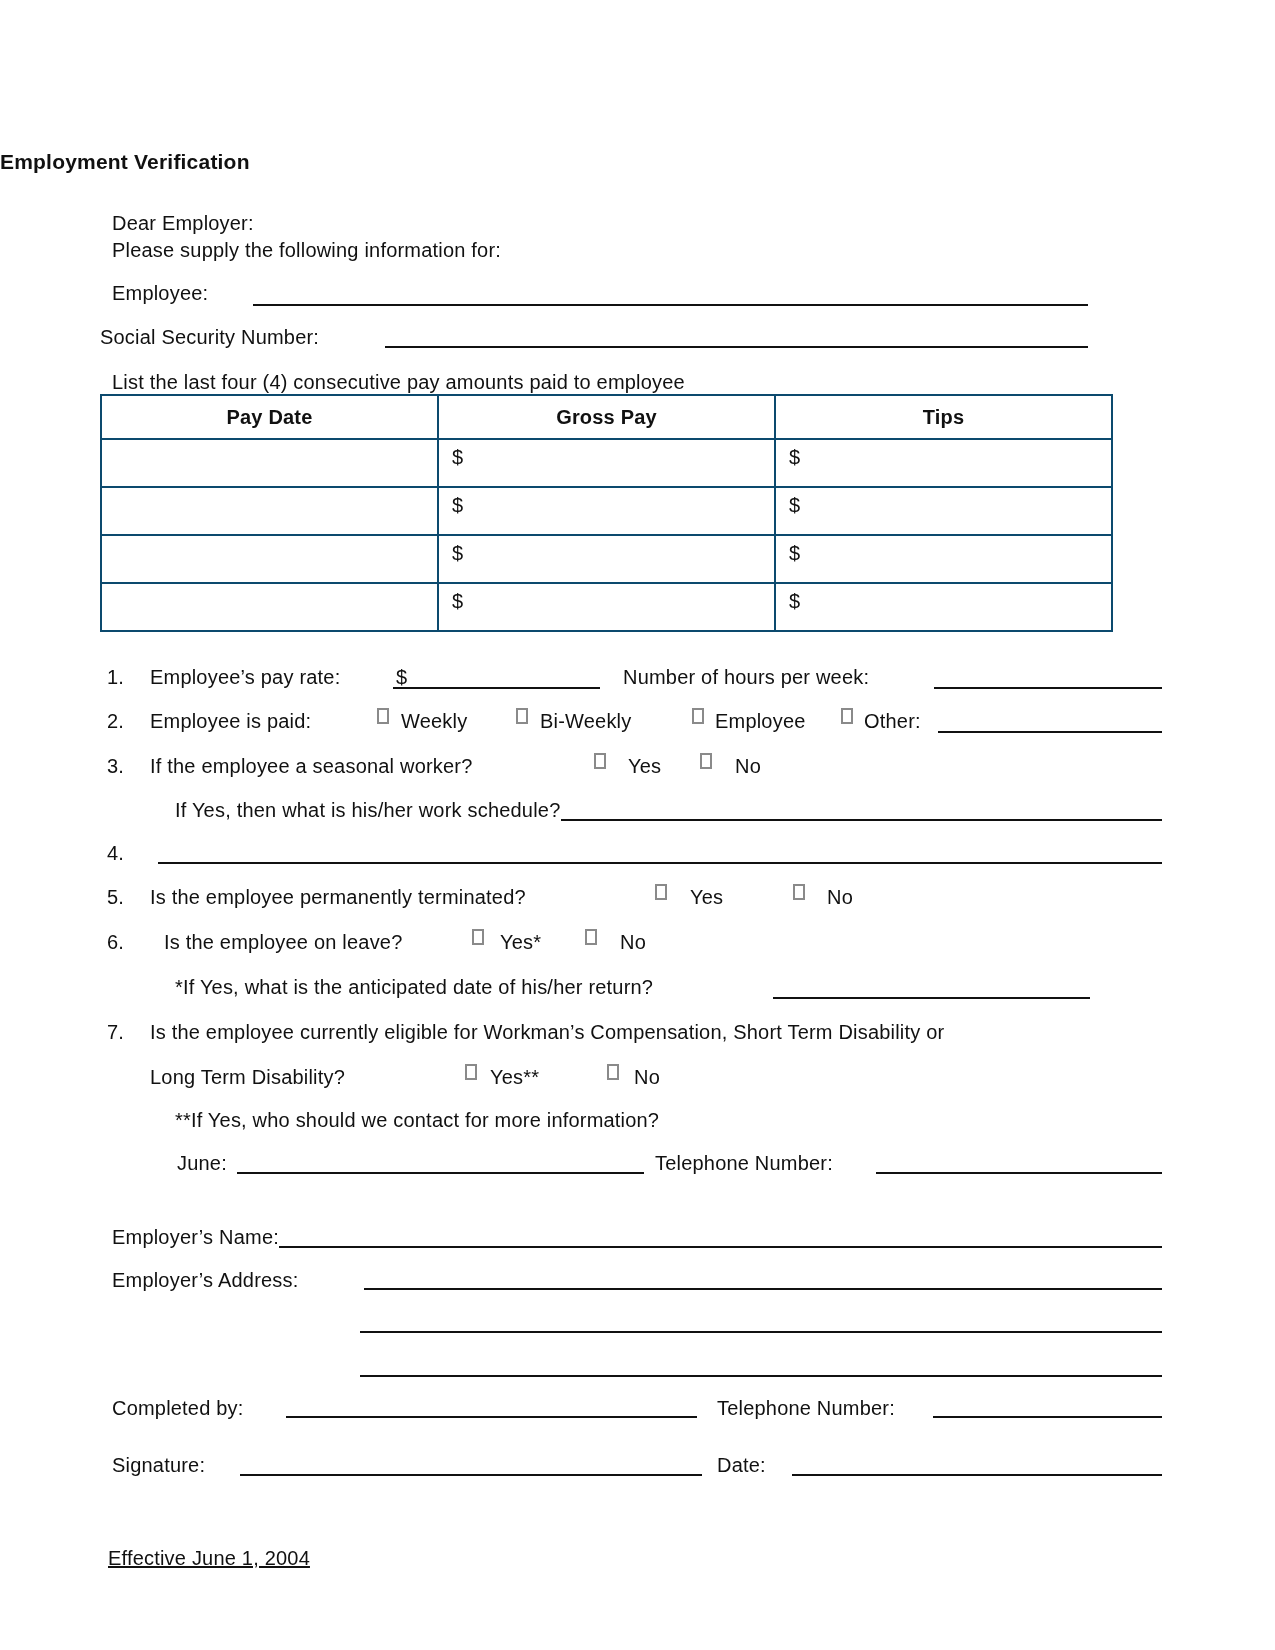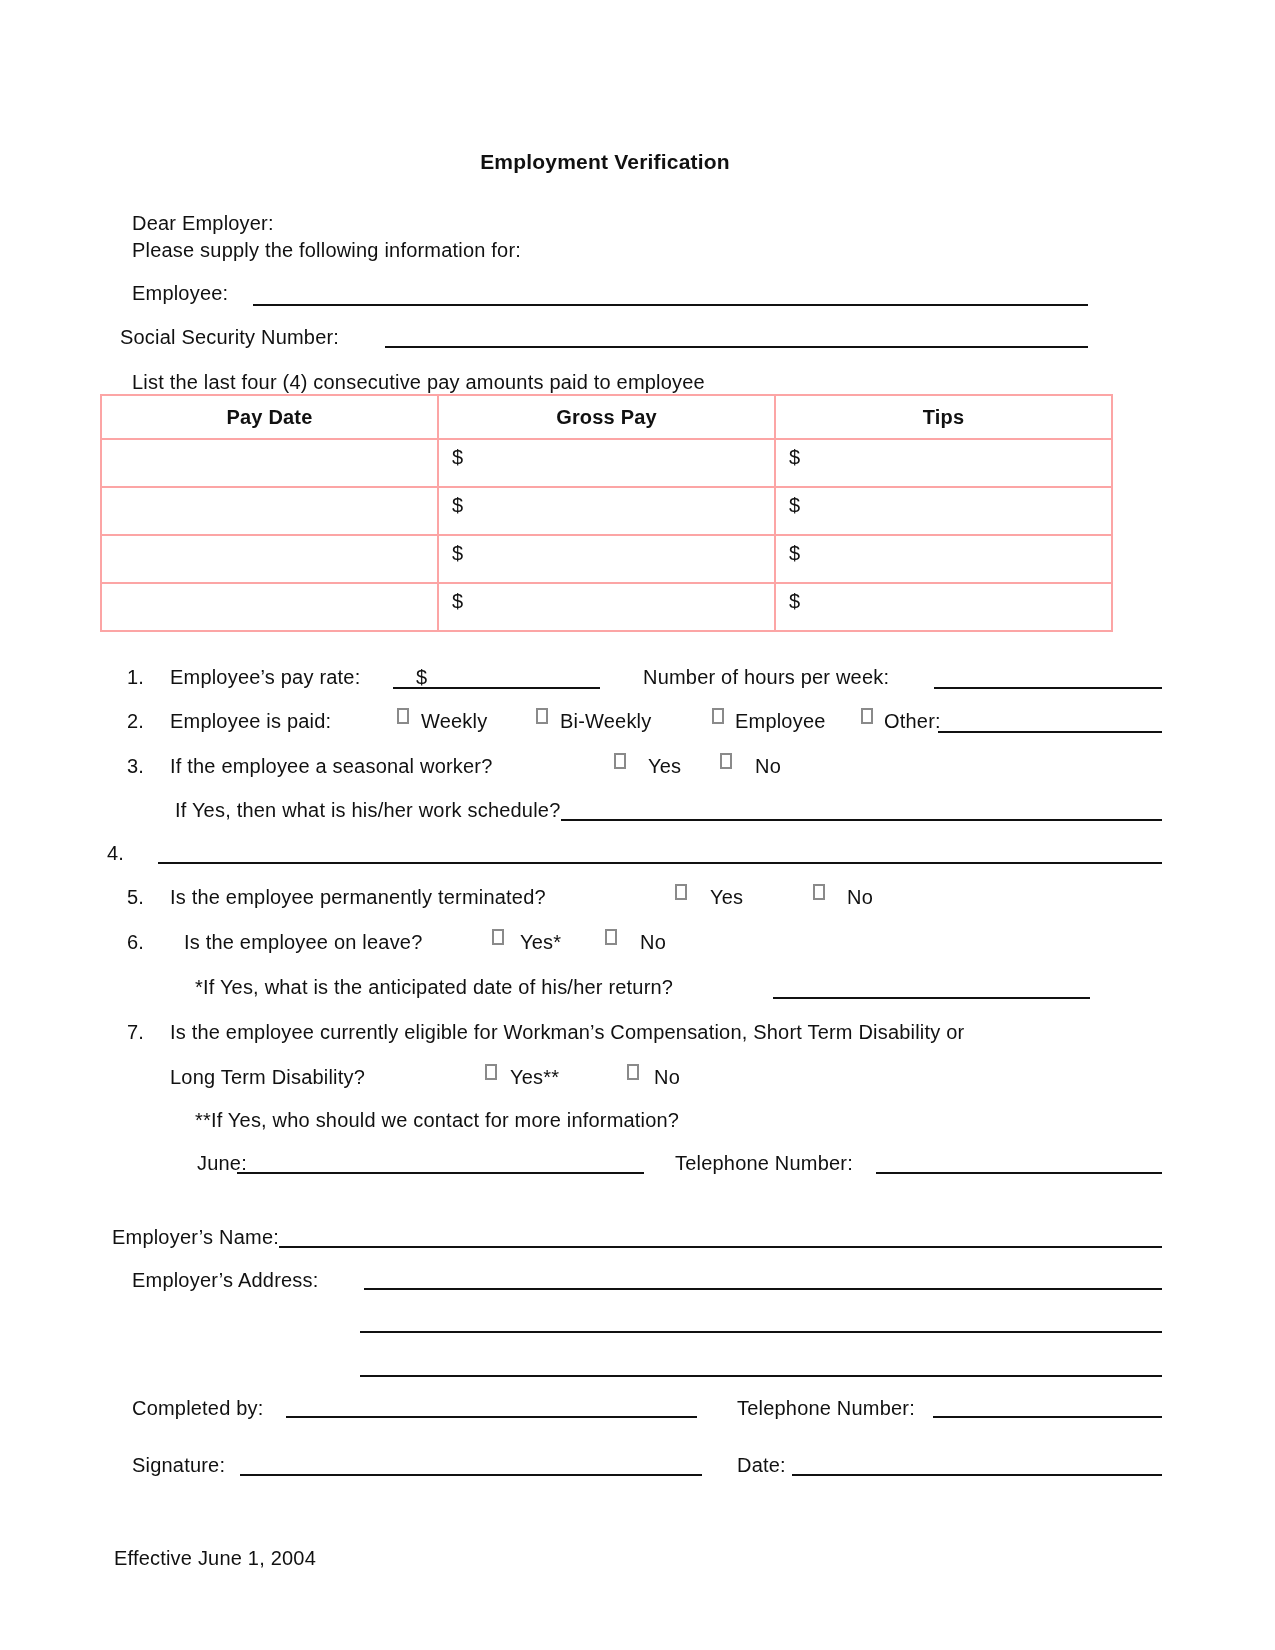--- a/index.html
+++ b/index.html
@@ -4,38 +4,38 @@
 <style>
   html,body { margin:0; padding:0; background:#e8e8e8; }
   .page {
     position:relative; width:1275px; height:1650px; margin:0 auto;
     background:#ffffff; color:#111;
     font-family:"Liberation Sans", sans-serif;
     font-size:20px; letter-spacing:0.2px;
     overflow:hidden;
   }
   .row { position:absolute; left:0; width:1275px; height:27px; line-height:27px; white-space:nowrap; }
-  .row > span { position:absolute; top:0;margin-left:20px; }
+  .row > span { position:absolute; top:0; }
   .frow { position:absolute; display:flex; align-items:flex-end; height:27px; line-height:27px; white-space:nowrap; }
   .frow .num { display:inline-block; width:43px; flex:0 0 43px; }
   .fill { flex:1 1 auto; border-bottom:2px solid #111; margin-bottom:3px; min-width:30px; }
   .line { position:absolute; height:0; border-top:2px solid #111; }
   .cb {
     position:absolute; top:5px; width:12px; height:16px;
     border:2px solid #8a8a8a; box-sizing:border-box; background:#fff;
   }
-  .title { position:absolute; top:150px; left:0; width:1210px; text-align:center; font-weight:bold; font-size:21px; }
+  .title { position:absolute; top:150px; left:0; width:1210px; text-align:left; font-weight:bold; font-size:21px; }
   .ftable {
     position:absolute; left:100px; top:394px; width:999px;
     border-collapse:collapse; table-layout:fixed;
   }
-  .ftable th, .ftable td { border:2px solid #fca5a5; overflow:hidden; }
+  .ftable th, .ftable td { border:2px solid #0c4a6e; overflow:hidden; }
   .ftable th { height:40px; font-weight:bold; font-size:20px; text-align:center; vertical-align:middle; }
   .ftable td { height:40px; vertical-align:top; padding:6px 0 0 13px; font-size:20px; }
-  .effective { position:absolute; top:1547px; left:114px; }
+  .effective { position:absolute; top:1547px; left:108px;text-decoration:underline; }
 </style>
 </head>
 <body>
 
 <div class="page">
 
   <div class="title">Employment Verification</div>
 
   <div class="row" style="top:210px">
     <span style="left:112px">Dear Employer:</span>

